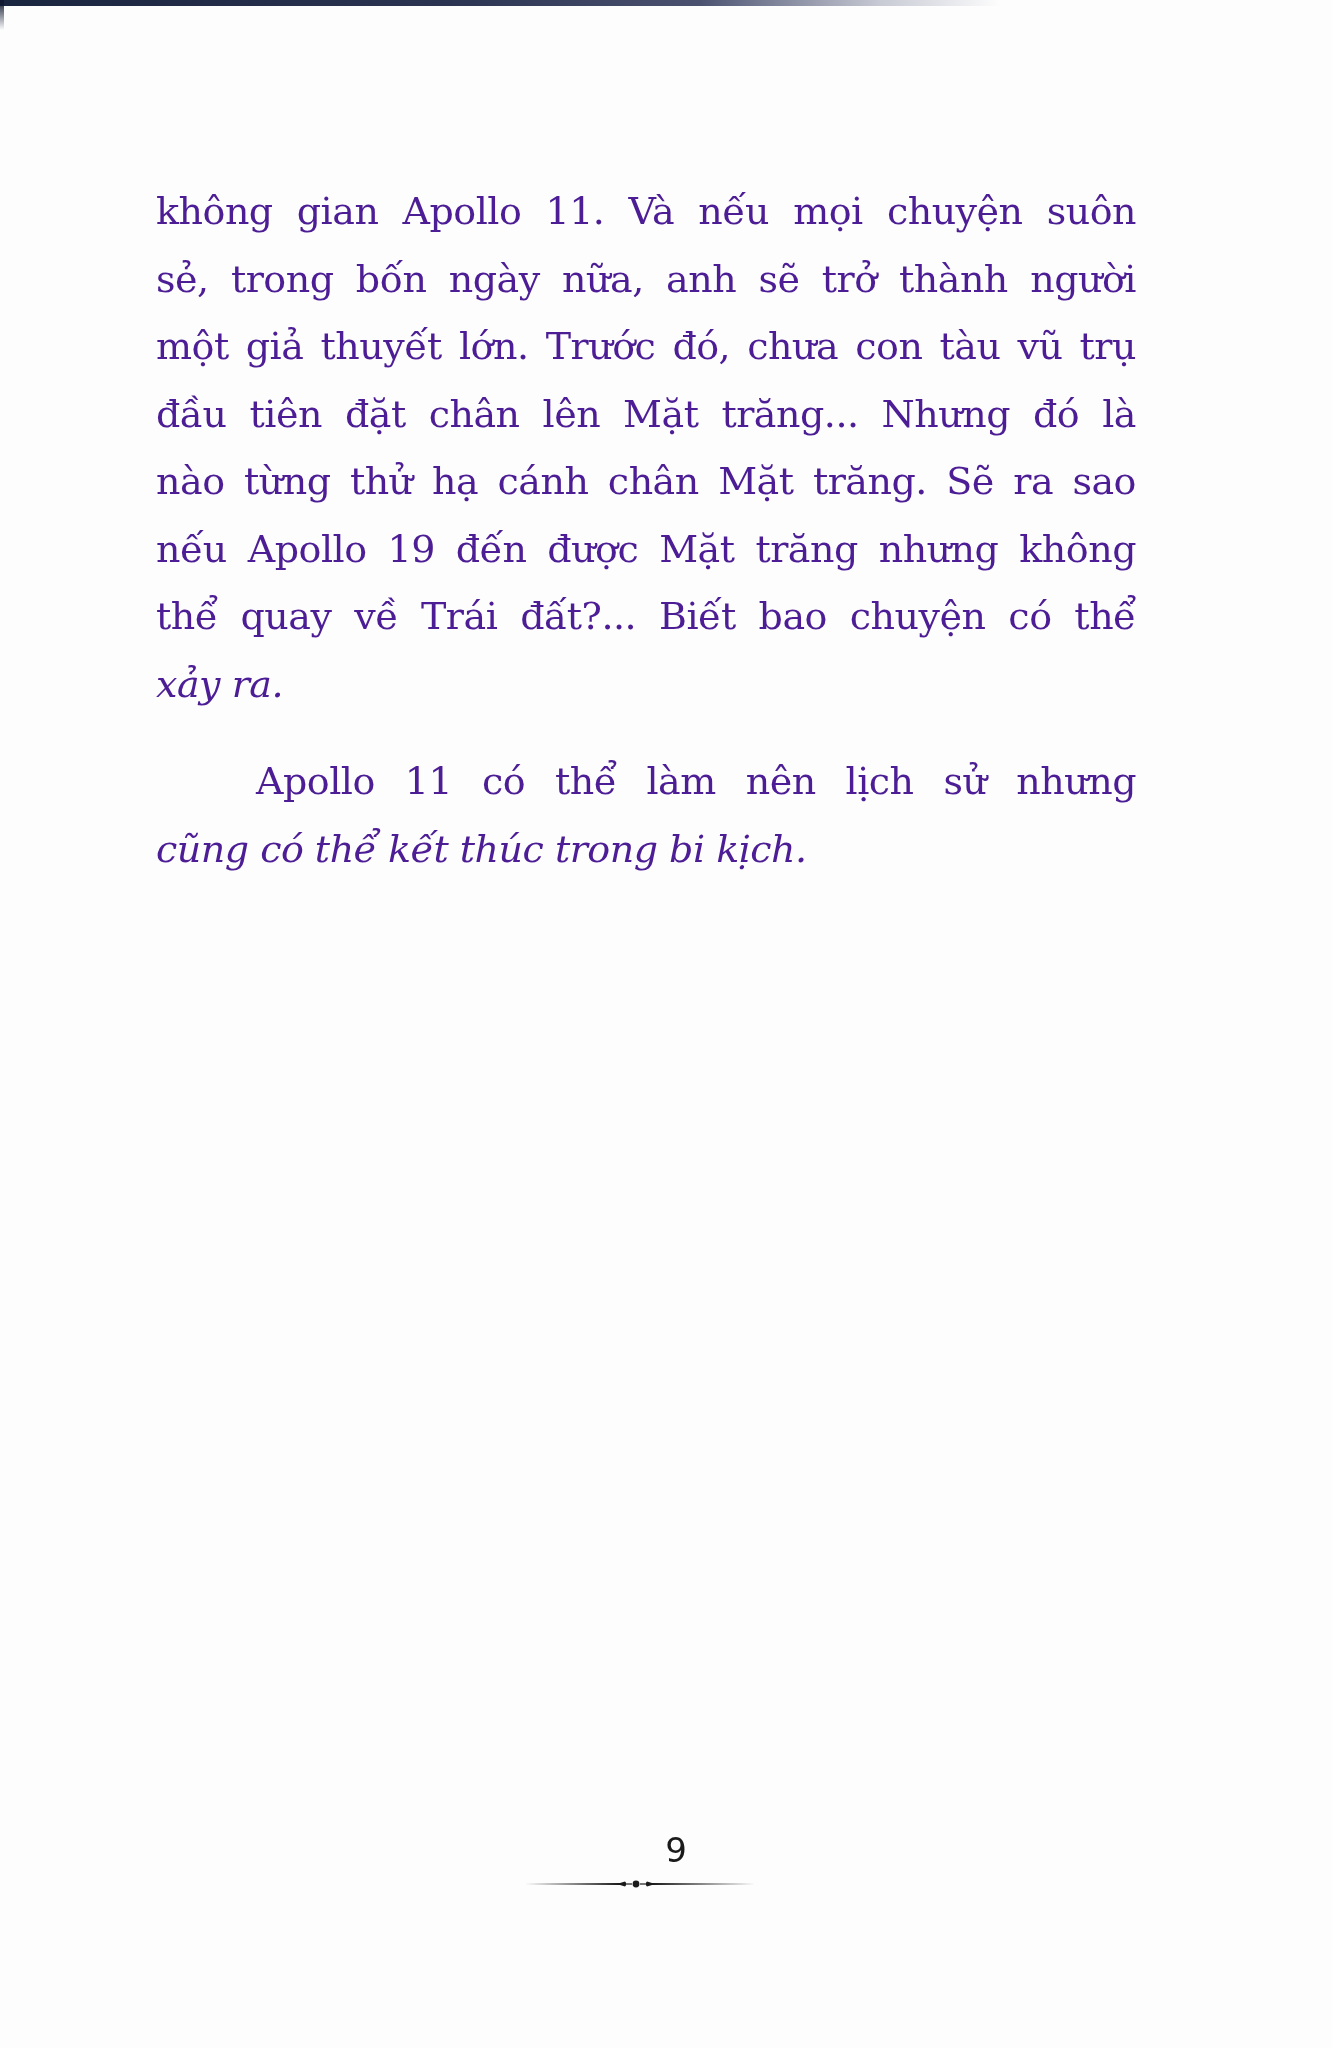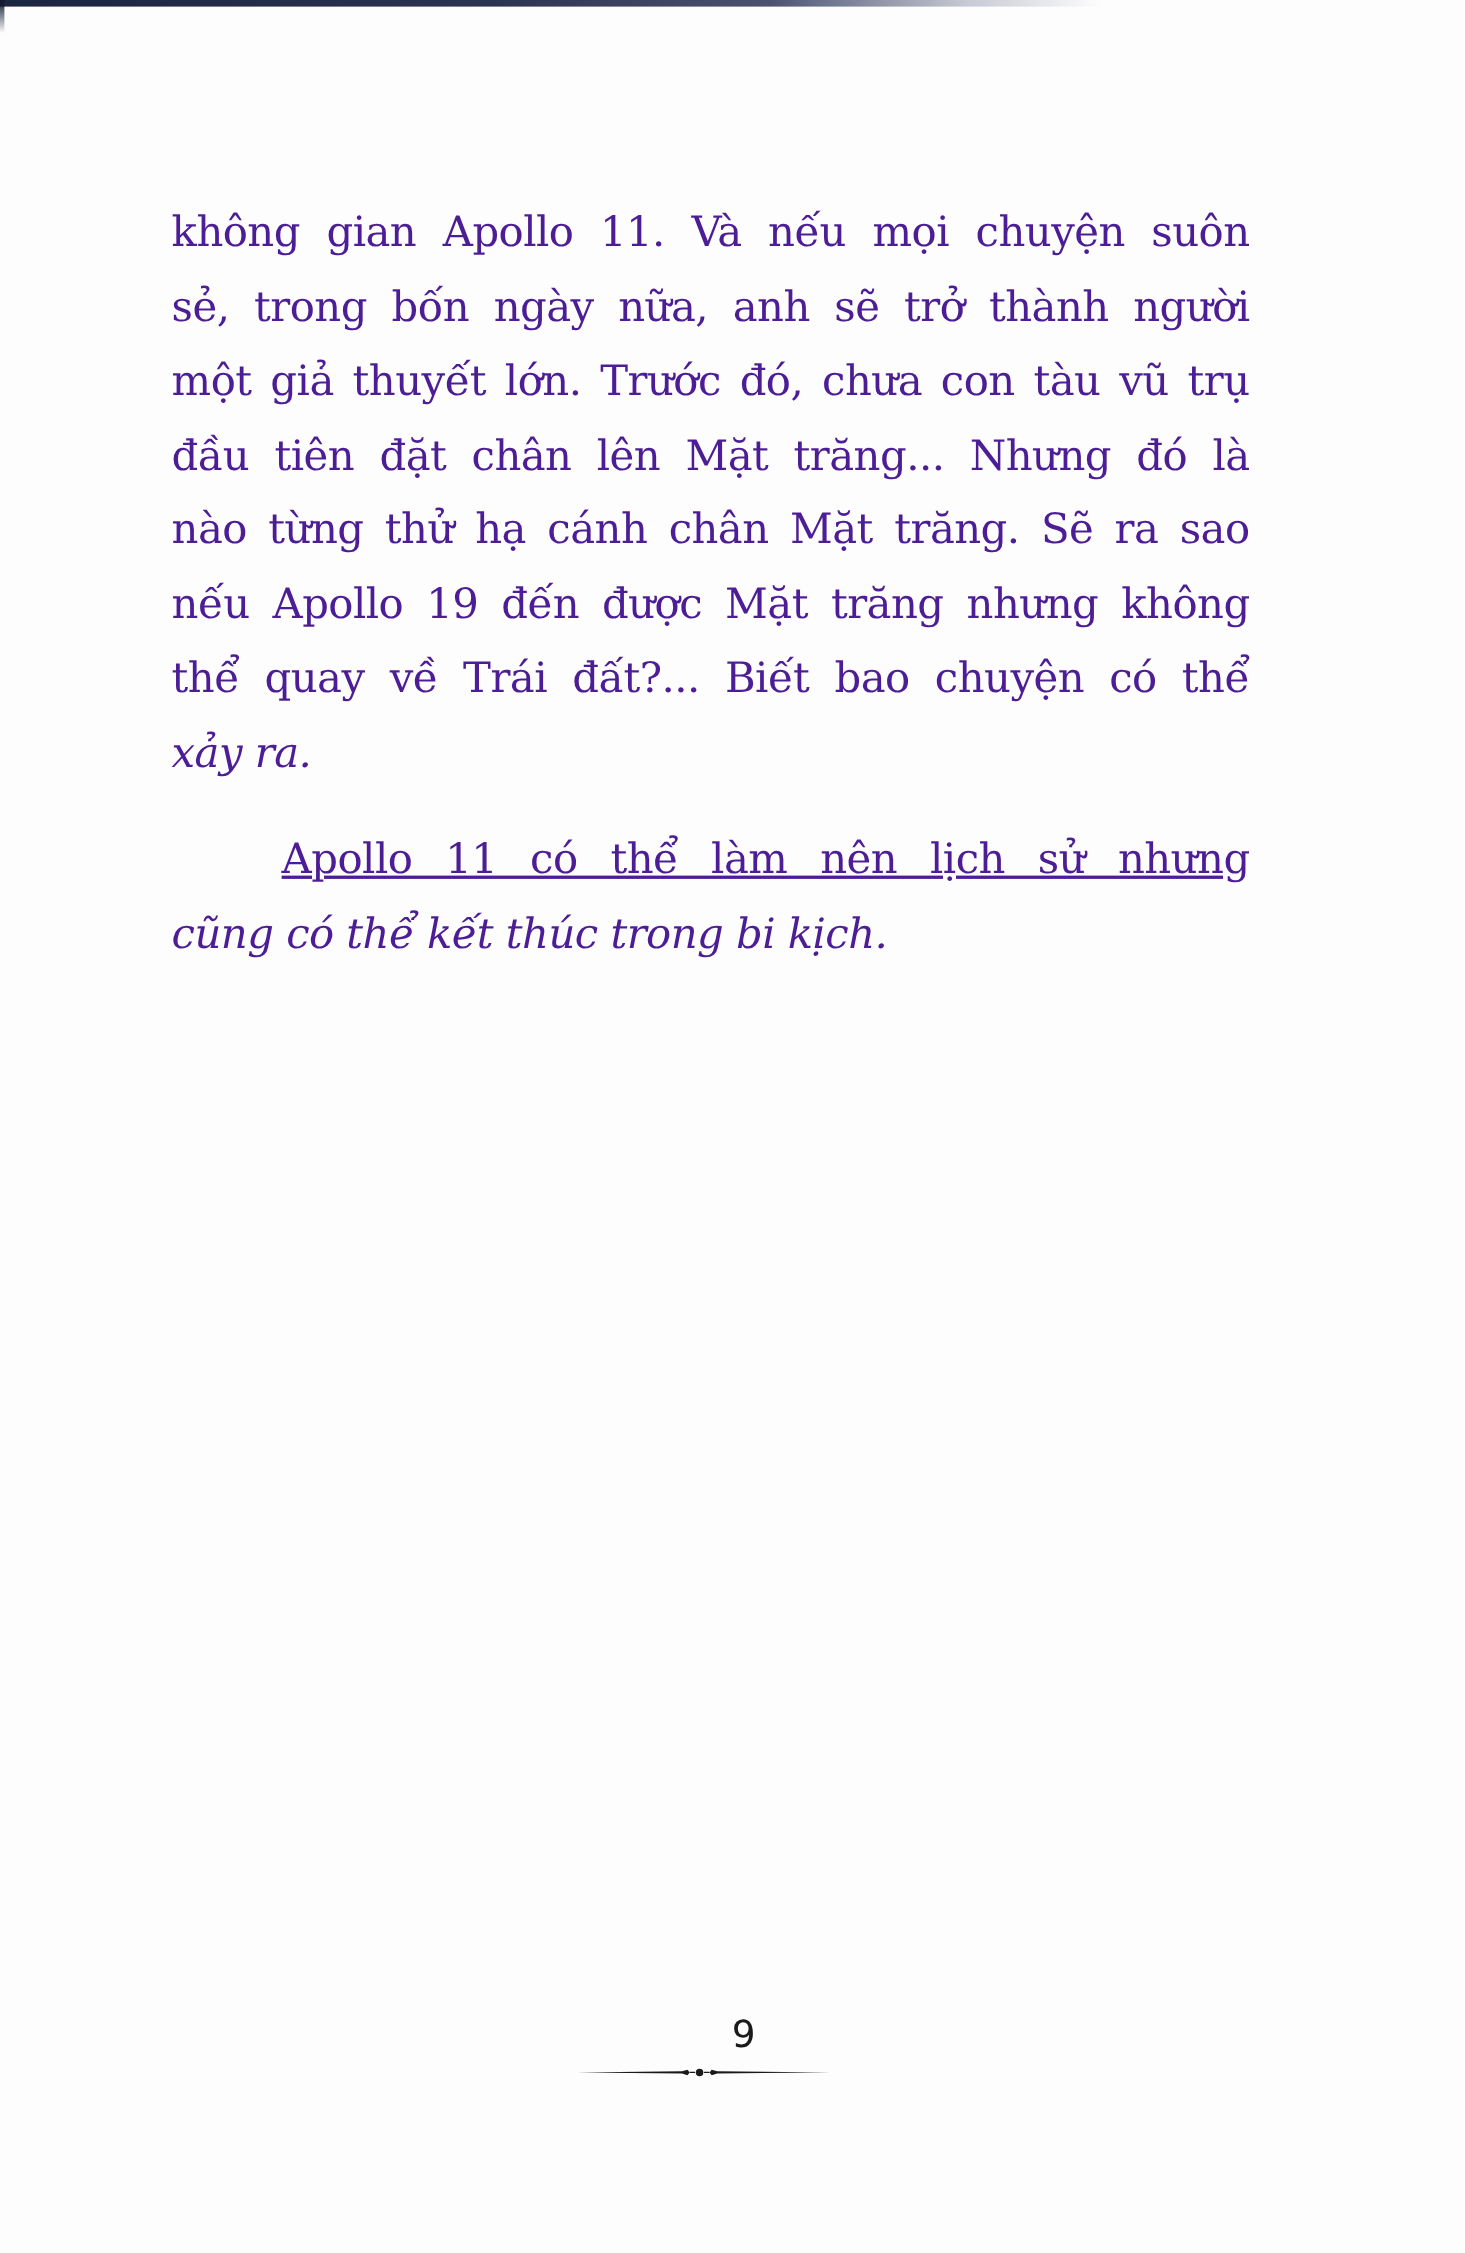--- a/index.html
+++ b/index.html
@@ -48,21 +48,20 @@
     }
     .line.last {
       text-align-last: left;
       font-style: italic;
     }
     .para-gap {
       height: 30px;
     }
     .indent {
       padding-left: 100px;
-      text-decoration: underline;
     }
     .page-footer {
       position: absolute;
       left: 0;
       top: 1830px;
       width: 1332px;
       text-align: center;
     }
     .page-number {
       display: inline-block;

